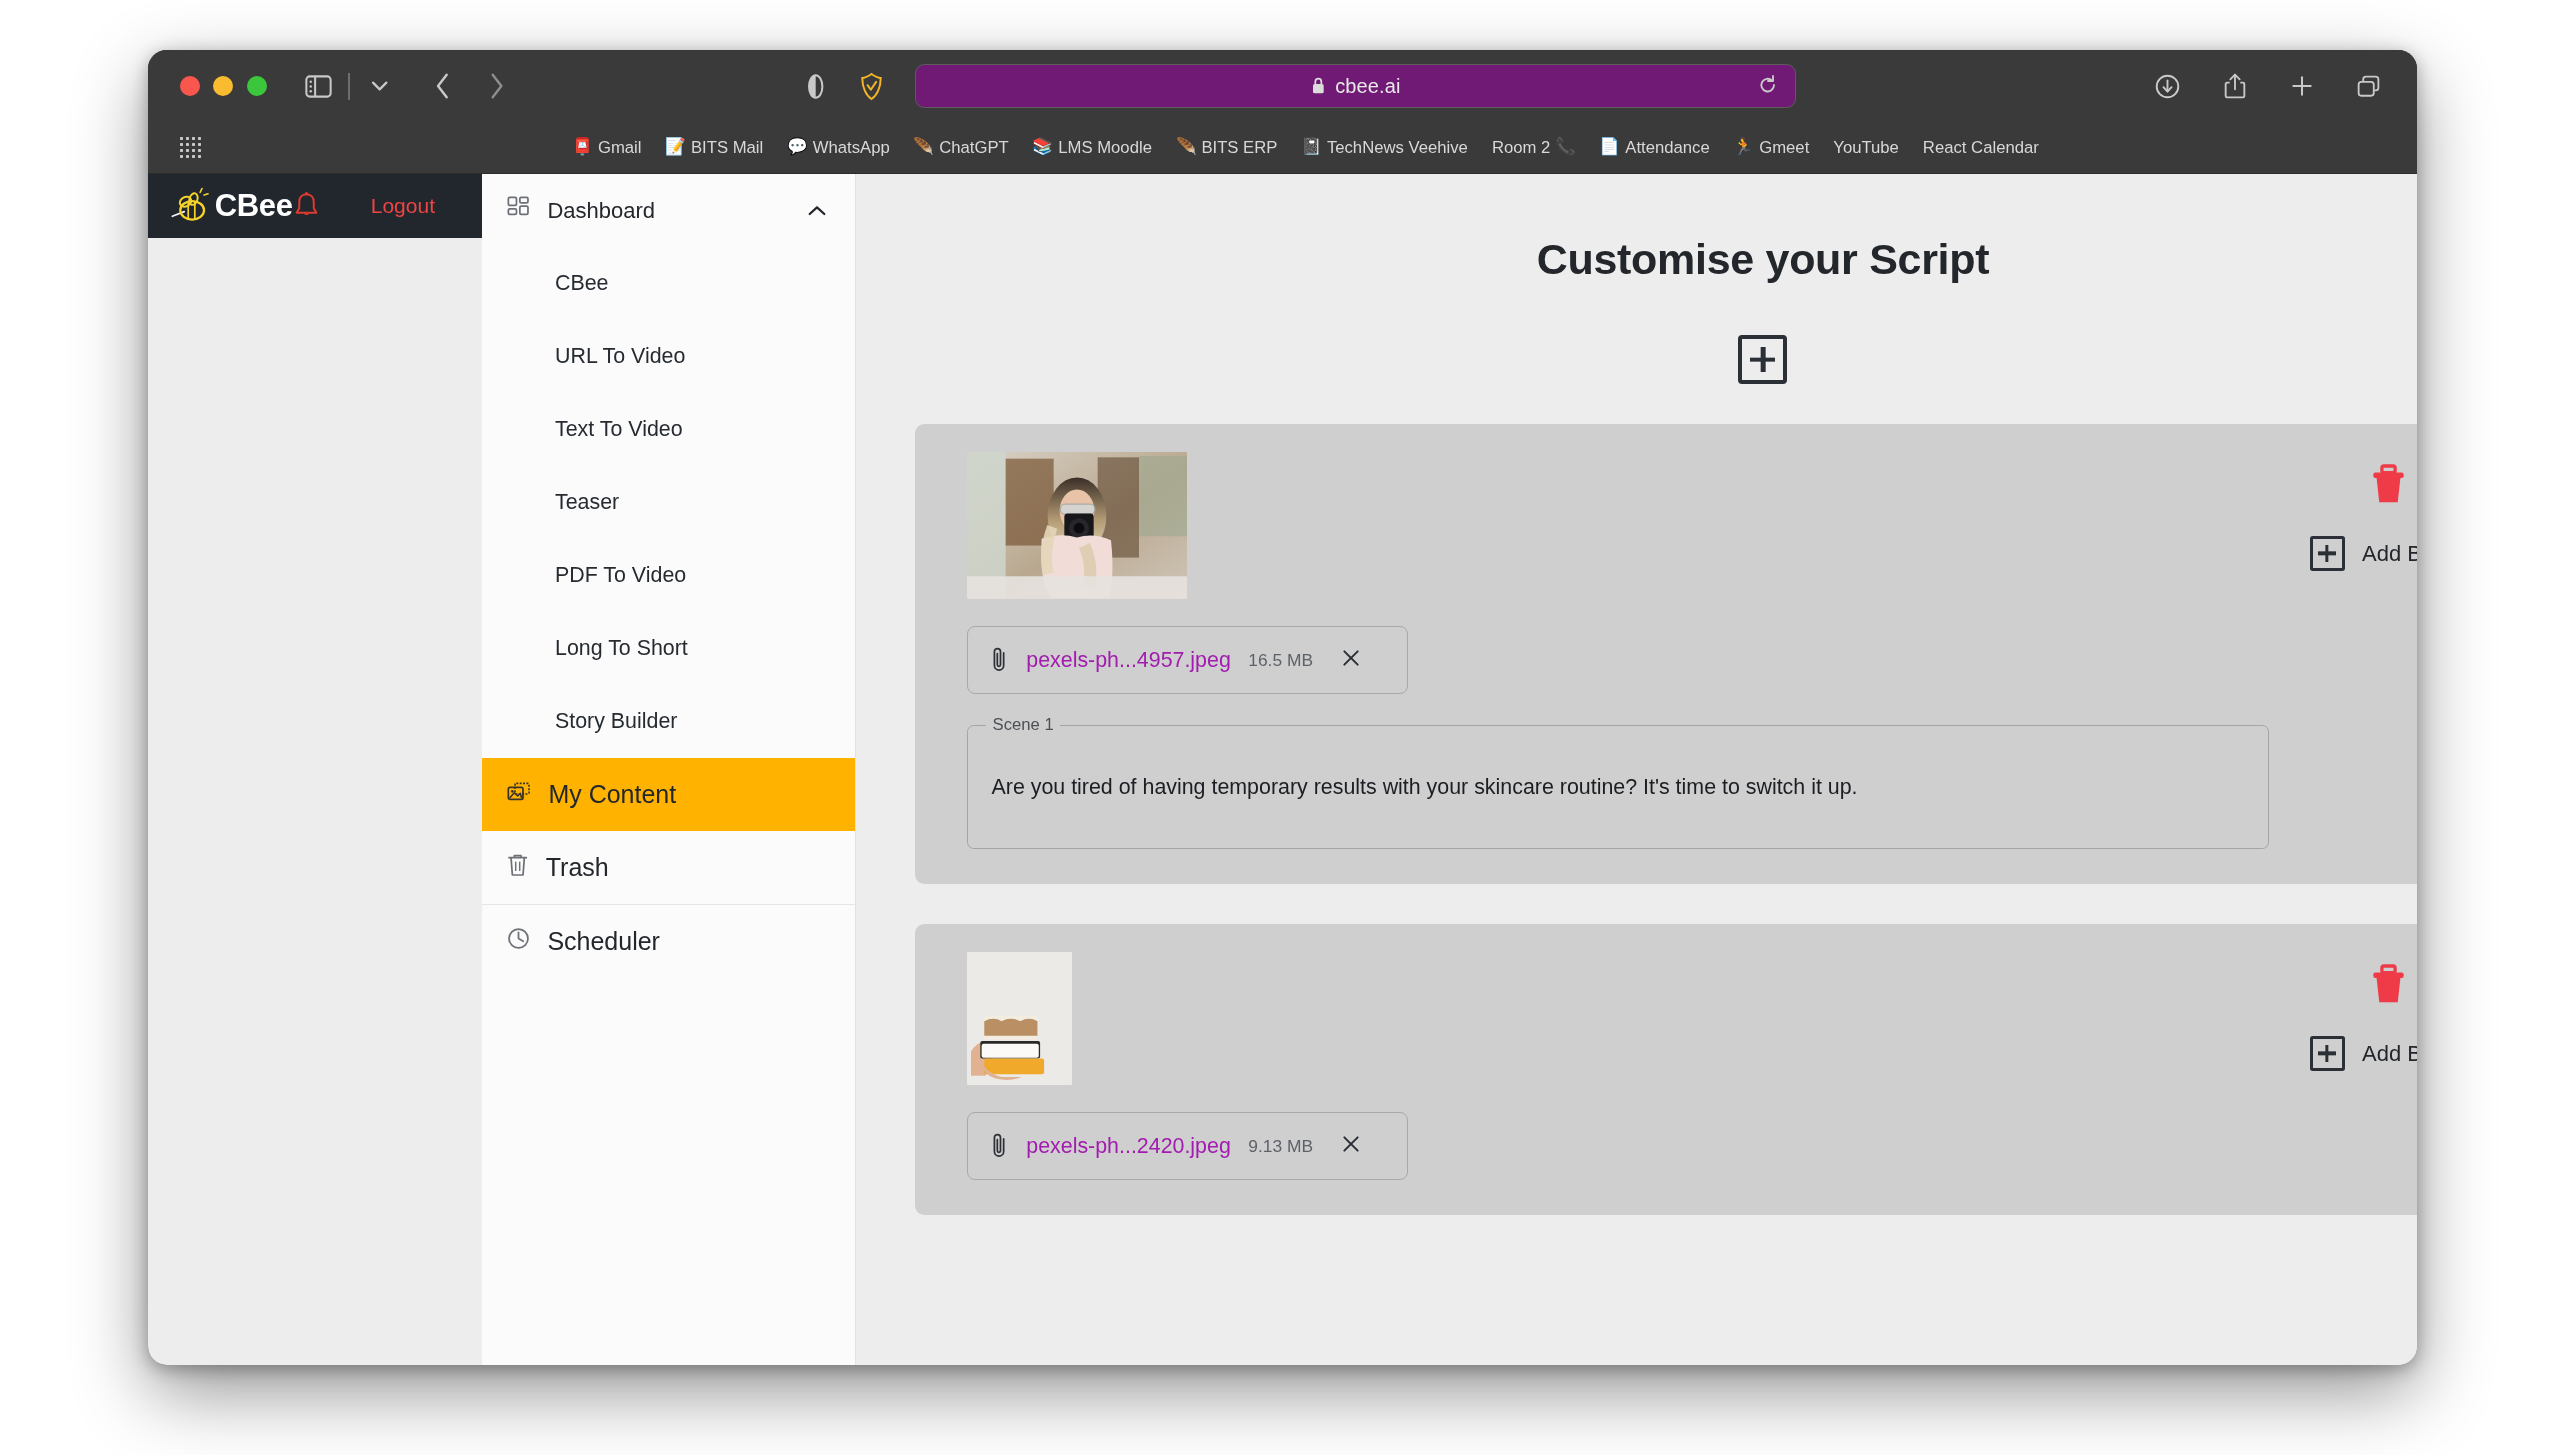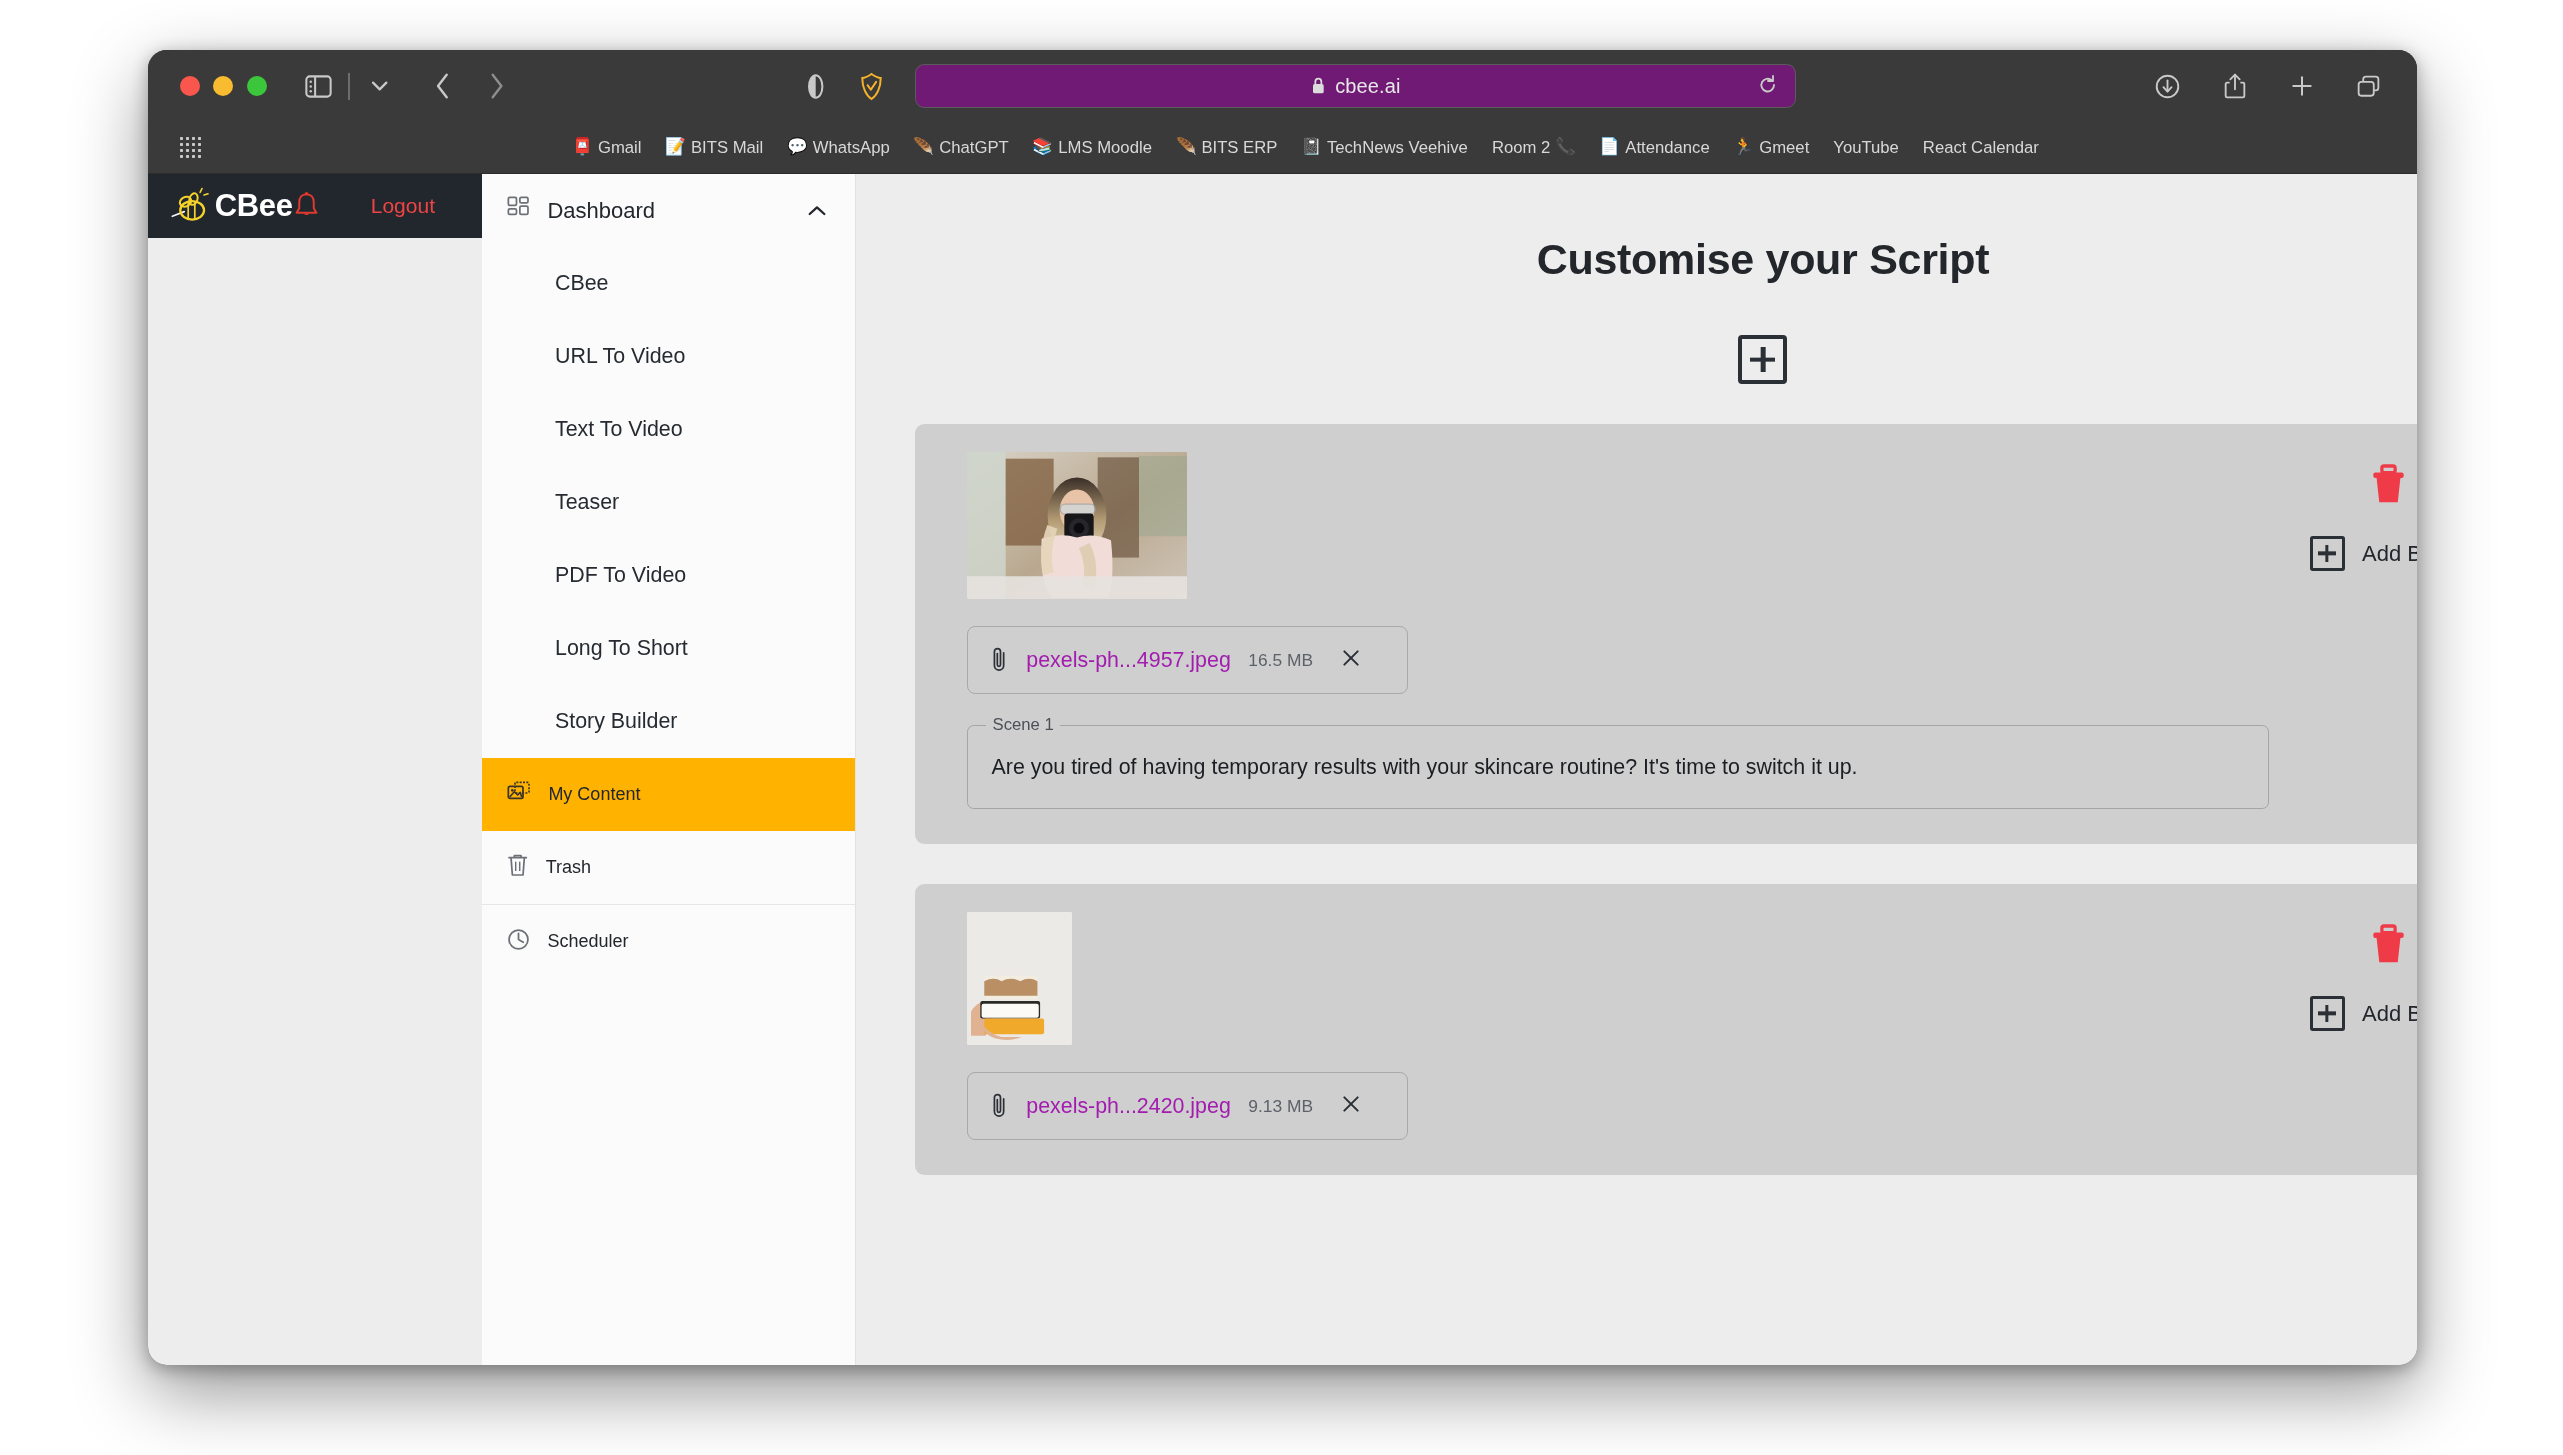--- a/index.html
+++ b/index.html
@@ -133,21 +133,21 @@
     flex: 0 0 auto;
     display: flex; flex-direction: column;
     overflow: hidden;
   }
   .side-row {
     height: 73px;
     display: flex; align-items: center;
     padding-left: 25px;
     gap: 17.4px;
     color: #23272c;
-    font-size: 18px;
+    font-size: 25px;
   }
   .side-row.header-row { font-size: 22px; }
   .side-row .chev { margin-left: auto; margin-right: 28px; }
   .side-sub {
     height: 73px;
     display: flex; align-items: center;
     padding-left: 73px;
     color: #262b31;
     font-size: 21.4px;
   }
@@ -234,21 +234,21 @@
   }
   .file-name { font-size: 21.4px; color: #a21caf; white-space: nowrap; }
   .file-size { font-size: 17.4px; color: #5d6268; }
   .file-x { margin-left: 10.7px; font-size: 23px; color: #2b3037; line-height: 1; }
 
   .scene-field {
     margin-top: 31px;
     border: 1.3px solid #a5a5a5;
     border-radius: 6.7px;
     position: relative;
-    height: 84px;
+    height: 124px;
     width: 1302px;
     display: flex; align-items: center;
     padding: 0 23px;
   }
   .scene-legend {
     position: absolute; top: -11.3px; left: 17.4px;
     background: #cfcfcf;
     padding: 0 6.7px;
     font-size: 16.7px; color: #4c5157;
   }

